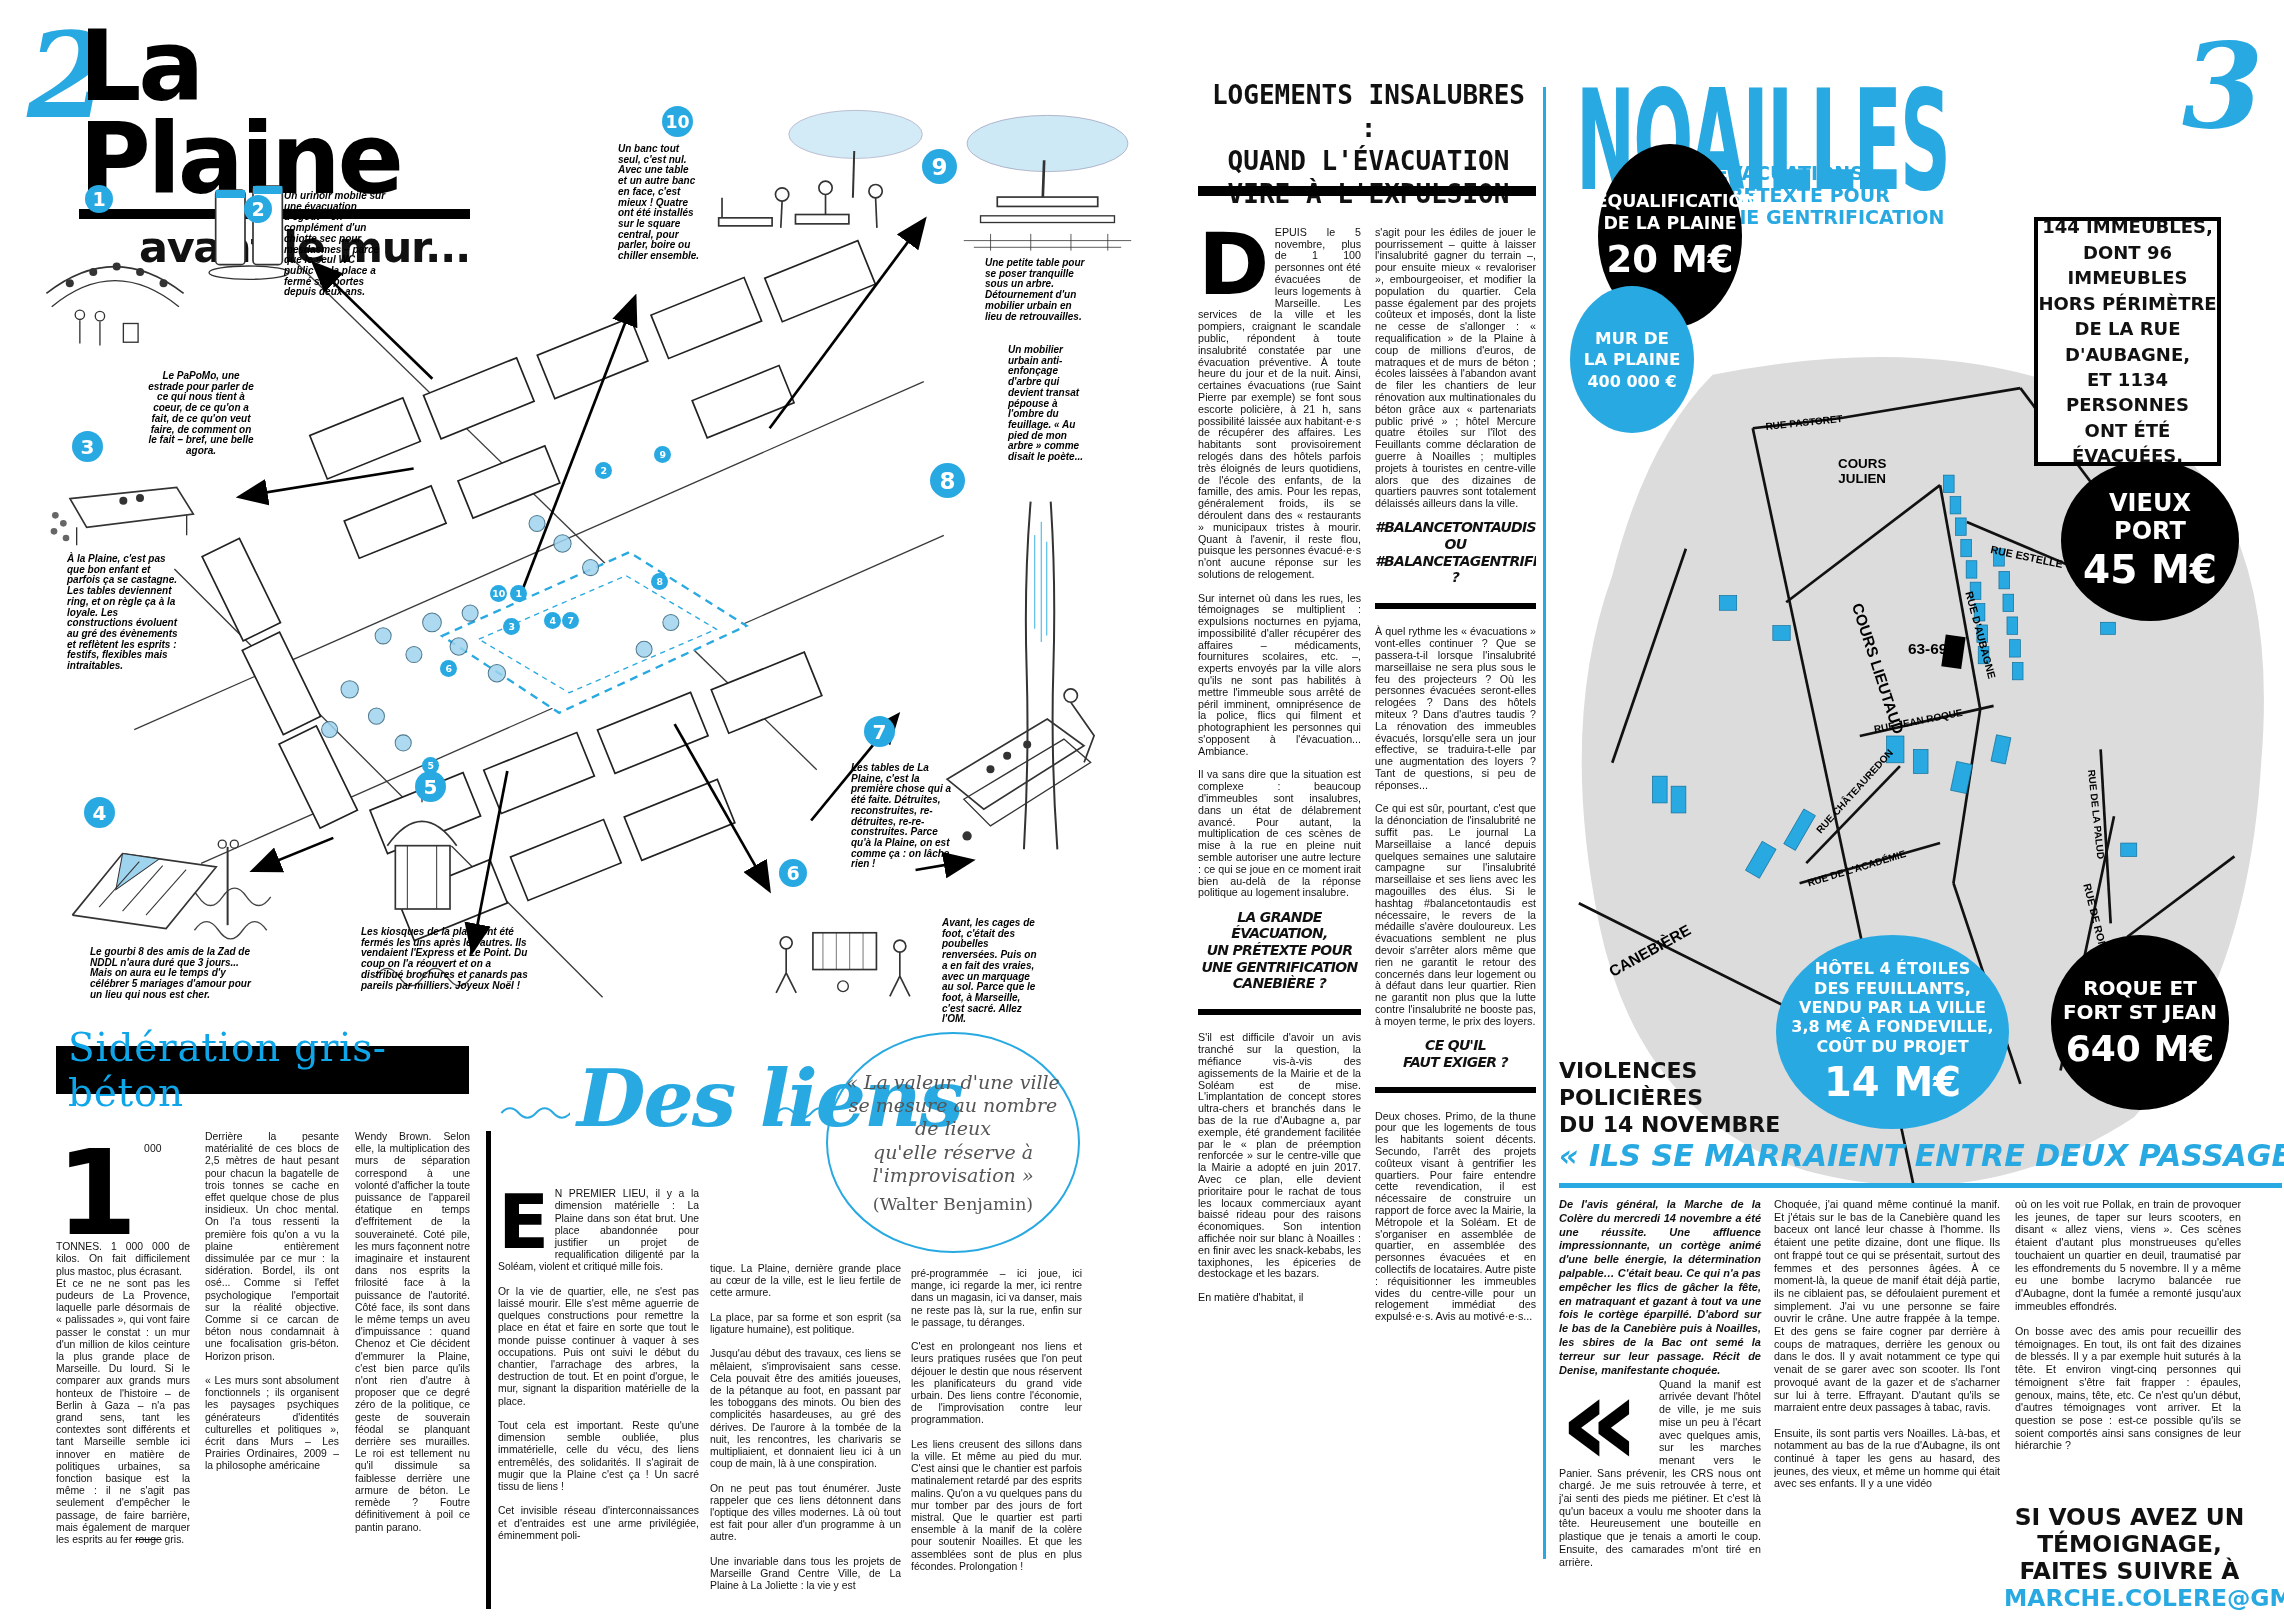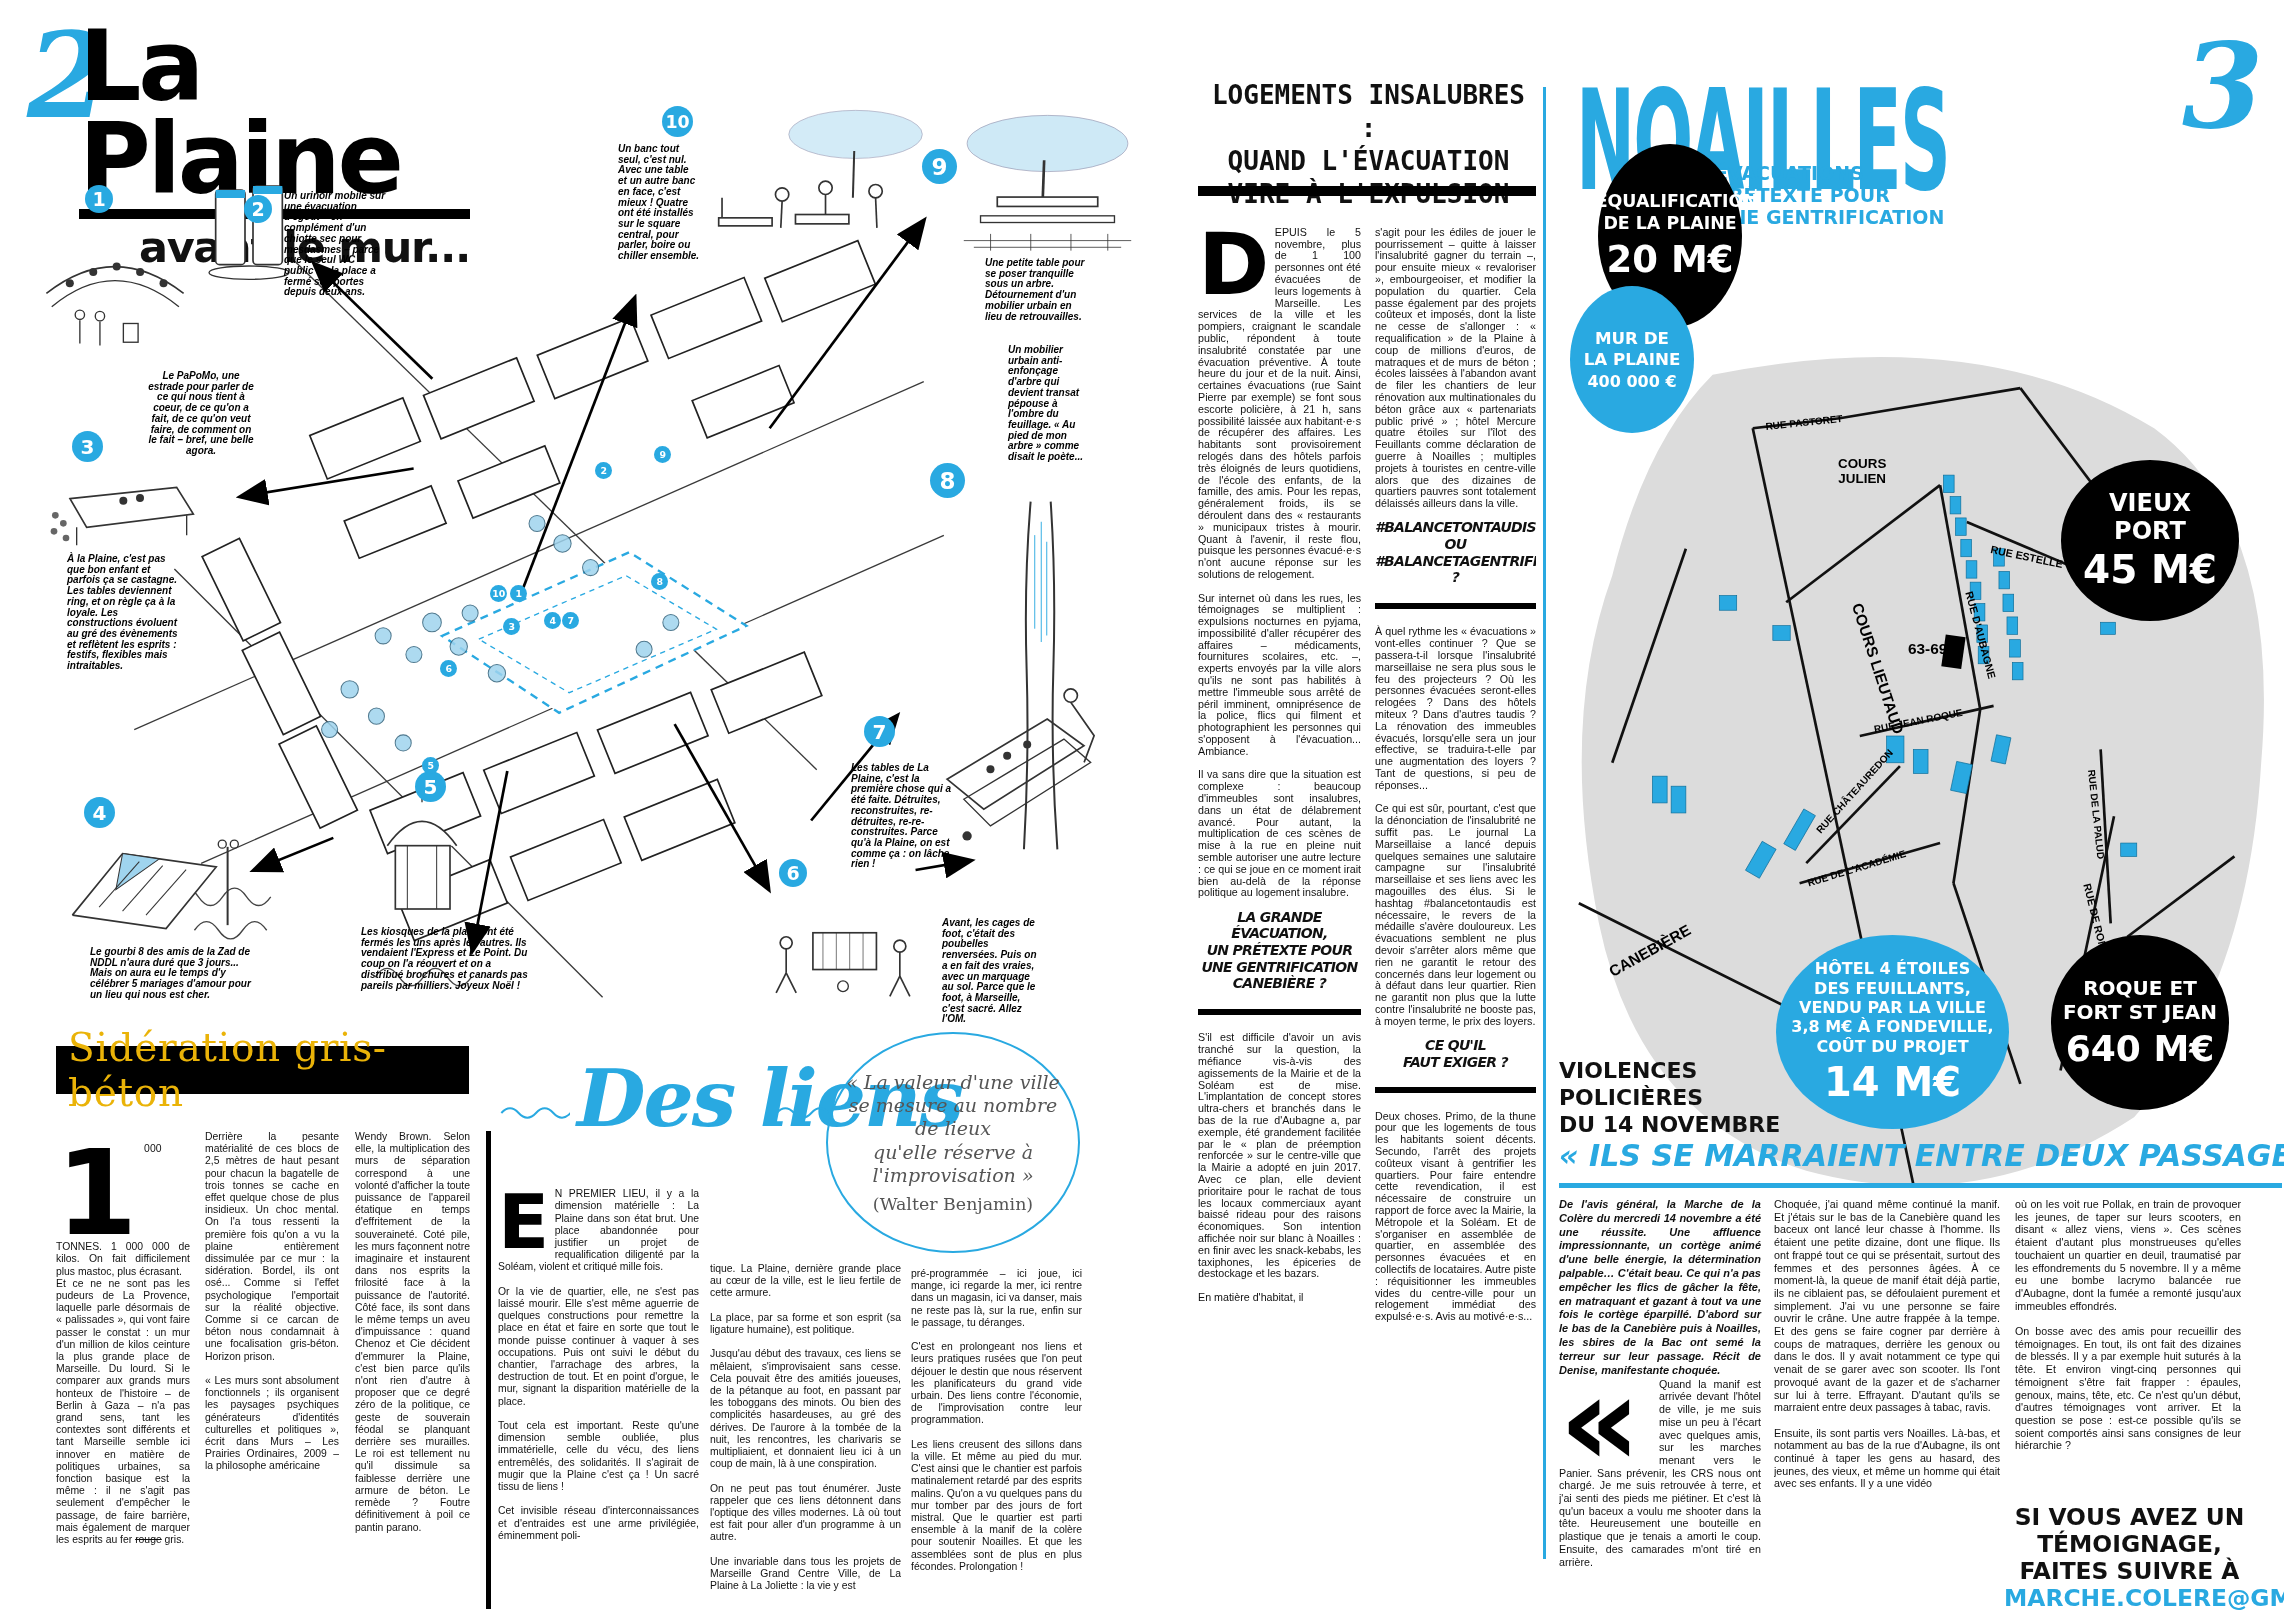--- a/index.html
+++ b/index.html
@@ -7,21 +7,21 @@
          font-family:"Liberation Sans",sans-serif;color:#111;overflow:hidden;}
   .abs{position:absolute;}
   .blue{color:#29a9e1;}
   .pagenum{font-family:"DejaVu Serif",serif;font-style:italic;font-weight:bold;color:#29a9e1;}
   .mainTitle{font-family:"DejaVu Sans",sans-serif;font-weight:bold;color:#000;letter-spacing:-3.3px;
              border-bottom:10.7px solid #000;padding-bottom:2.7px;display:inline-block;line-height:.95;}
   .subTitle{font-family:"DejaVu Sans",sans-serif;font-weight:bold;text-align:right;letter-spacing:-1.3px;}
   .caption{font-family:"Liberation Sans",sans-serif;font-weight:bold;font-size:10px;line-height:10.7px;color:#000;font-style:italic;}
   .num-badge{background:#29a9e1;border-radius:50%;color:#fff;font-weight:bold;text-align:center;
              font-family:"DejaVu Sans",sans-serif;display:flex;align-items:center;justify-content:center;}
-  .sidBanner{background:#000;color:#eab308;font-family:"DejaVu Serif",serif;
+  .sidBanner{background:#000;color:#0ea5e9;font-family:"DejaVu Serif",serif;
              display:flex;align-items:center;padding-left:12px;letter-spacing:0.7px;}
   .body-col{font-size:10.4px;line-height:12.2px;text-align:justify;white-space:pre-line;overflow:hidden;}
   .mid-col{font-size:10.7px;line-height:11.8px;text-align:justify;white-space:pre-line;overflow:hidden;}
   .dropcap{float:left;font-family:"DejaVu Sans",sans-serif;font-weight:bold;color:#000;}
   .subhead{font-weight:bold;font-style:italic;text-align:center;white-space:pre-line;
            font-family:"DejaVu Sans",sans-serif;font-size:14px;line-height:16.7px;letter-spacing:-0.7px;margin-top:9.4px;}
   .subrule{height:6px;background:#000;margin:4.7px 0 6px;}
   .ellipse{border-radius:50%;display:flex;flex-direction:column;align-items:center;justify-content:center;
            text-align:center;color:#fff;font-family:"DejaVu Sans",sans-serif;font-weight:bold;}
   .ellipse .lines{white-space:pre-line;}
@@ -519,20 +519,26 @@
 3,8 M€ À FONDEVILLE,
 COÛT DU PROJET</div>
     <div style="font-size:40px;margin-top:2.7px;">14 M€</div>
   </div>
   <div class="abs ellipse" style="left:2051px;top:935px;width:178px;height:175px;background:#000;">
     <div class="lines" style="font-size:20px;line-height:24px;">ROQUE ET
 FORT ST JEAN</div>
     <div style="font-size:36px;margin-top:4px;">640 M€</div>
   </div>
 
+  <div class="abs statbox" style="left:2034px;top:217px;width:179px;height:241px;font-size:18px;line-height:25.4px;">144 IMMEUBLES,
+DONT 96 IMMEUBLES
+HORS PÉRIMÈTRE
+DE LA RUE D'AUBAGNE,
+ET 1134 PERSONNES
+ONT ÉTÉ ÉVACUÉES.</div>
 
   <div class="abs violab" style="left:1559px;top:1057px;font-size:22px;line-height:27px;">VIOLENCES
 POLICIÈRES
 DU 14 NOVEMBRE</div>
   <div class="abs quoteHead" style="left:1559px;top:1137px;font-size:31px;transform:scaleX(0.97);">« ILS SE MARRAIENT ENTRE DEUX PASSAGES À TABAC »</div>
   <div class="abs" style="left:1559px;top:1183px;width:723px;height:4.7px;background:#29a9e1;"></div>
 
   <div class="abs intro" style="left:1559px;top:1198px;width:202px;">De l'avis général, la Marche de la Colère du mercredi 14 novembre a été une réussite. Une affluence impressionnante, un cortège animé d'une belle énergie, la détermination palpable… C'était beau. Ce qui n'a pas empêcher les flics de gâcher la fête, en matraquant et gazant à tout va une fois le cortège éparpillé. D'abord sur le bas de la Canebière puis à Noailles, les sbires de la Bac ont semé la terreur sur leur passage. Récit de Denise, manifestante choquée.</div>
 
   <div class="abs testi" style="left:1559px;top:1365px;width:202px;height:249px;">

